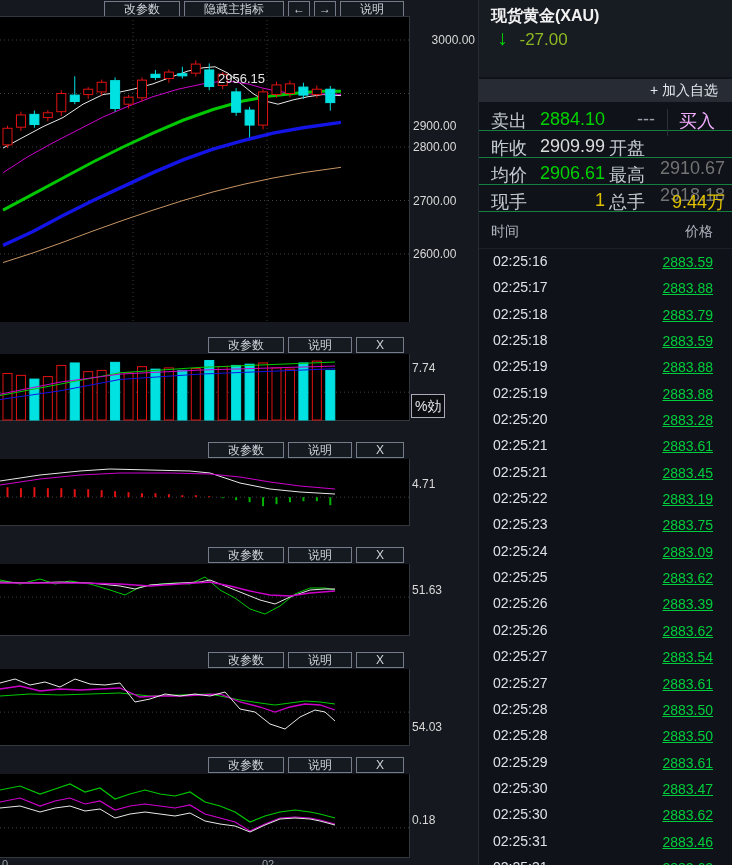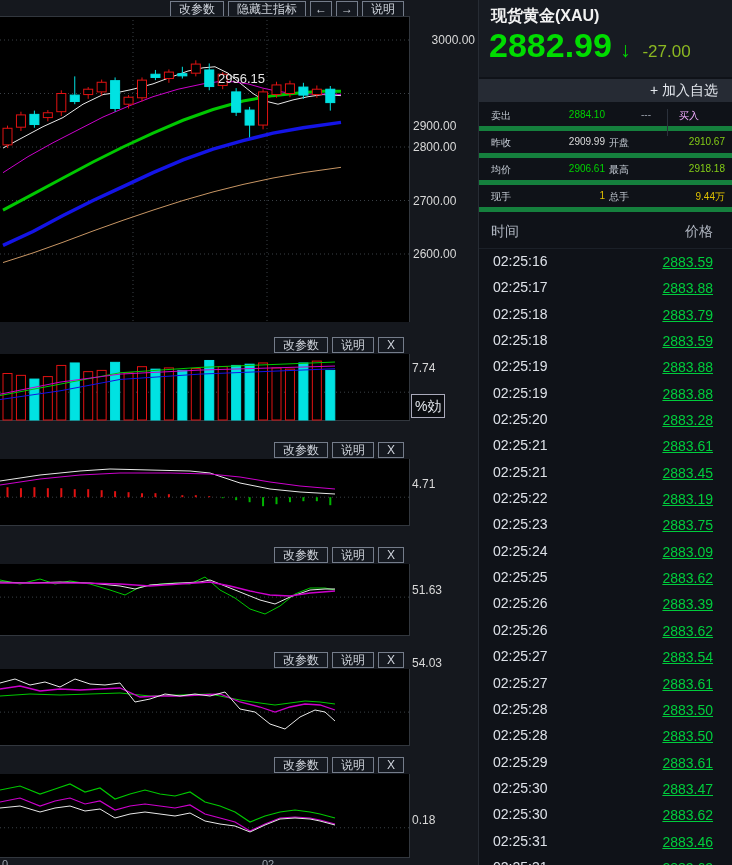--- a/index.html
+++ b/index.html
@@ -4,21 +4,21 @@
 <style>
   * { margin:0; padding:0; box-sizing:border-box; }
   html,body { background:#000; }
   body { font-family:"Liberation Sans","DejaVu Sans",sans-serif; }
   .app { position:relative; width:732px; height:865px; overflow:hidden; background:#15181e; }
 
   
   .left-col { position:absolute; left:0; top:0; width:478px; height:865px; background:#15181e; }
   .main-toolbar { position:absolute; left:0; top:1px; width:404px; display:flex; justify-content:flex-end; gap:4px; }
   .tb-btn { display:inline-block; border:1px solid #747c8a; background:#151920; color:#cfd4dc;
-            font-size:12px; line-height:14px; padding:0 8px; height:16px; cursor:pointer; white-space:nowrap; }
+            font-size:12px; line-height:14px; padding:0 19px; height:16px; cursor:pointer; white-space:nowrap; }
   .tb-btn.arrow { font-weight:bold; padding:0 4px; }
   svg.plot { position:absolute; left:0; background:#000; display:block; }
   .axis-lbl { position:absolute; left:413px; width:62px; color:#d9d9d9; font-size:12px; }
   .val-lbl  { position:absolute; left:412px; width:64px; color:#d9d9d9; font-size:12px; }
   .watermark { position:absolute; left:133px; top:222px; font-size:27px; font-weight:bold;
                color:#f2d200; letter-spacing:2px; }
   .peak-lbl { position:absolute; left:218px; top:71px; font-size:13px; color:#e6e6e6; }
   .pct-btn { position:absolute; left:411px; top:394px; border:1px solid #aab; background:#0b0d11;
              color:#e2e6ec; font-size:14px; line-height:22px; padding:0 3px; cursor:pointer; }
   .ind-toolbar { position:absolute; left:0; width:404px; display:flex; justify-content:flex-end; gap:4px; }
@@ -29,30 +29,30 @@
                background:#0f1218; border-left:1px solid #272c34; }
   .q-header { position:absolute; left:0; top:0; width:100%; height:77px; background:#171b22; }
   .q-title { position:absolute; left:12px; top:6px; font-size:16px; font-weight:bold; color:#f2f2f2; }
   .q-price-row { position:absolute; left:10px; top:26px; display:flex; align-items:baseline; }
   .q-price { font-size:34px; font-weight:bold; color:#00dc00; }
   .q-arrow { font-size:21px; font-weight:bold; color:#00dc00; margin-left:8px; }
   .q-change { font-size:17px; color:#8cb822; margin-left:12px; }
   .watch-bar { position:absolute; left:0; top:79px; width:100%; height:23px; background:#262b34;
                color:#e4e8ee; font-size:14px; line-height:23px; text-align:right; padding-right:14px; cursor:pointer; }
   .quote-rows { position:absolute; left:0; top:104px; width:100%; }
-  .q-row { position:relative; height:27px; border-bottom:5px solid #15803d; font-size:10px; }
+  .q-row { position:relative; height:27px; border-bottom:1px solid #15803d; font-size:18px; }
   .q-row span { position:absolute; top:5px; }
   .ql1 { left:12px; color:#c3c9d2; }
   .qv1 { left:46px; width:80px; text-align:right; }
   .qdash { left:148px; width:38px; text-align:center; color:#9aa0ab; }
   .qdiv { position:absolute; left:188px; top:0; width:1px; height:27px; background:#2b313b; }
   .qbuy { left:200px; color:#f0abfc; }
   .ql2 { left:130px; color:#c3c9d2; }
   .qv2 { left:164px; width:82px; text-align:right; }
-  .c-green { color:#00d200; } .c-red { color:#84cc16; } .c-yellow { color:#dfc100; } .c-white { color:#dcdcdc; }
+  .c-green { color:#00d200; } .c-red { color:#737373;margin-top:22px; } .c-yellow { color:#dfc100; } .c-white { color:#dcdcdc; }
   .tape-head { position:absolute; left:0; top:212px; width:100%; height:37px; border-bottom:1px solid #1b2028; }
   .tape-head span { position:absolute; top:11px; font-size:14px; color:#aeb4bf; }
   .th-time { left:12px; } .th-price { left:134px; width:100px; text-align:right; }
   .tape { position:absolute; left:0; top:249px; width:100%; height:616px; overflow:hidden; }
   .tape-row { position:relative; height:26.35px; font-size:14px; }
   .tp-t { position:absolute; left:14px; top:4px; color:#dde1e8; }
   .tp-p { position:absolute; left:134px; top:5px; width:100px; text-align:right; color:#00cd3c;text-decoration:underline; }
 </style>
 </head>
 <body>
@@ -262,36 +262,35 @@
         <line x1="409.5" y1="0" x2="409.5" y2="84" stroke="#32373e"></line>
         <line x1="0" y1="83.5" x2="410" y2="83.5" stroke="#32373e"></line>
         <polyline points="0,16 20,12 40,20 55,15 70,10 85,18 100,14 115,25 130,20 145,16 160,20 175,22 190,18 205,28 220,32 235,38 250,48 265,42 280,38 295,36 310,38 320,40 335,44" fill="none" stroke="#00c800" stroke-width="1.2"></polyline>
         <polyline points="0,28 20,24 40,32 55,27 70,24 85,30 100,27 115,36 130,32 145,30 160,32 175,34 190,31 205,40 220,44 235,48 250,57 265,50 280,44 295,43 310,44 320,46 335,50" fill="none" stroke="#cc00cc" stroke-width="1.2"></polyline>
         <polyline points="0,34 20,32 40,38 55,34 70,32 85,37 100,35 115,44 130,40 145,38 160,40 175,42 190,39 205,47 220,50 235,52 250,58 265,51 280,45 295,44 310,45 320,47 335,51" fill="none" stroke="#e8e8e8" stroke-width="1"></polyline>
       </svg>
 
     <div class="val-lbl" style="top:361px">7.74</div>
     <div class="val-lbl" style="top:477px">4.71</div>
     <div class="val-lbl" style="top:583px">51.63</div>
-    <div class="val-lbl" style="top:656px">54.03</div>
+    <div class="val-lbl" style="top:720px">54.03</div>
     <div class="val-lbl" style="top:813px">0.18</div>
 
     <span class="pct-btn">%効</span>
 
     <div id="x-partials">
         <div class="x-partial" style="left: 2px;">0</div>
         <div class="x-partial" style="left: 262px;">02</div>
       </div>
   </div>
 
   <div class="right-col">
     <div class="q-header">
       <div class="q-title">现货黄金(XAU)</div>
       <div class="q-price-row">
-        <span class="q-price">2882.99</span>
         <span class="q-arrow">↓</span>
         <span class="q-change">-27.00</span>
       </div>
     </div>
 
     <div class="watch-bar">+ 加入自选</div>
 
     <div class="quote-rows">
       <div class="q-row">
         <span class="ql1">卖出</span>

